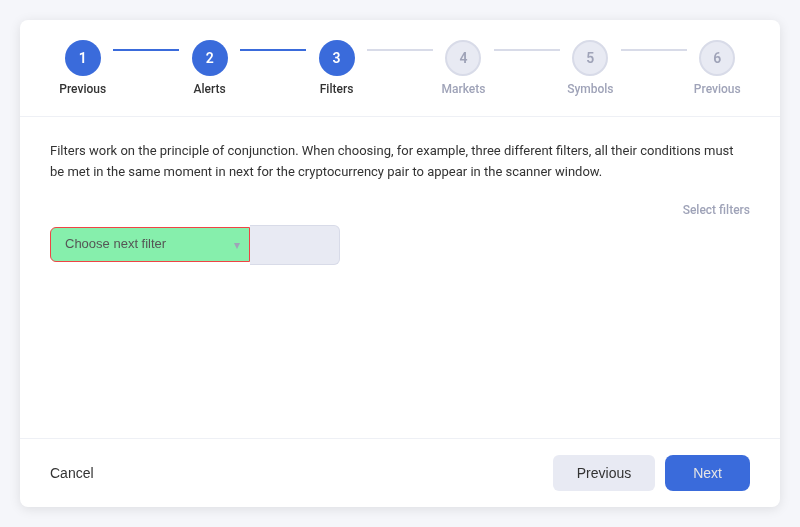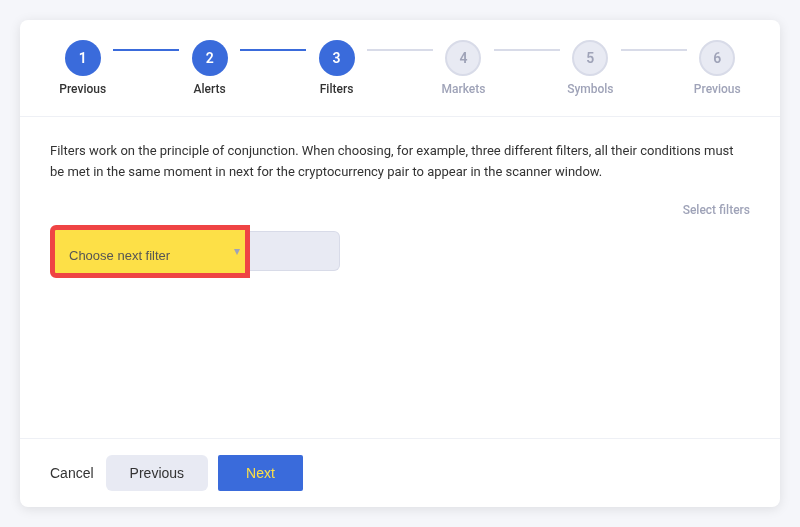--- a/index.html
+++ b/index.html
@@ -123,26 +123,26 @@
       gap: 0;
     }
 
     .filter-select-wrapper {
       position: relative;
       width: 200px;
     }
 
     .filter-select {
       width: 100%;
-      padding: 18px 36px 10px 14px;
-      border: 5px solid #ef4444;
+      padding: 8px 36px 10px 14px;
+      border: 1px solid #ef4444;
       border-radius: 6px 0 0 6px;
       font-size: 13px;
       color: #555;
-      background: #fde047;
+      background: #86efac;
       appearance: none;
       cursor: pointer;
       outline: none;
     }
 
     .select-chevron {
       position: absolute;
       right: 10px;
       top: 50%;
       transform: translateY(-50%);
@@ -160,20 +160,21 @@
       border-radius: 0 6px 6px 0;
       cursor: pointer;
       font-size: 13px;
       color: #555;
     }
 
     
     .footer {
       display: flex;
       align-items: center;
+      justify-content: space-between;
       padding: 16px 30px;
       border-top: 1px solid #eef0f5;
     }
 
     .cancel-btn {
       background: transparent;
       border: none;
       color: #333;
       font-size: 14px;
       cursor: pointer;
@@ -194,23 +195,23 @@
       color: #333;
       cursor: pointer;
       font-weight: 500;
       margin-left: 12px;
     }
 
     .next-btn {
       padding: 10px 28px;
       background: #3a6bdb;
       border: none;
-      border-radius: 2px;
-      font-size: 14px;
-      color: #fde047;
+      border-radius: 8px;
+      font-size: 14px;
+      color: #e5e5e5;
       cursor: pointer;
       font-weight: 500;
     }
 
     .stepper-inner {
       display: flex;
       align-items: center;
       width: 100%;
     }
   </style>

